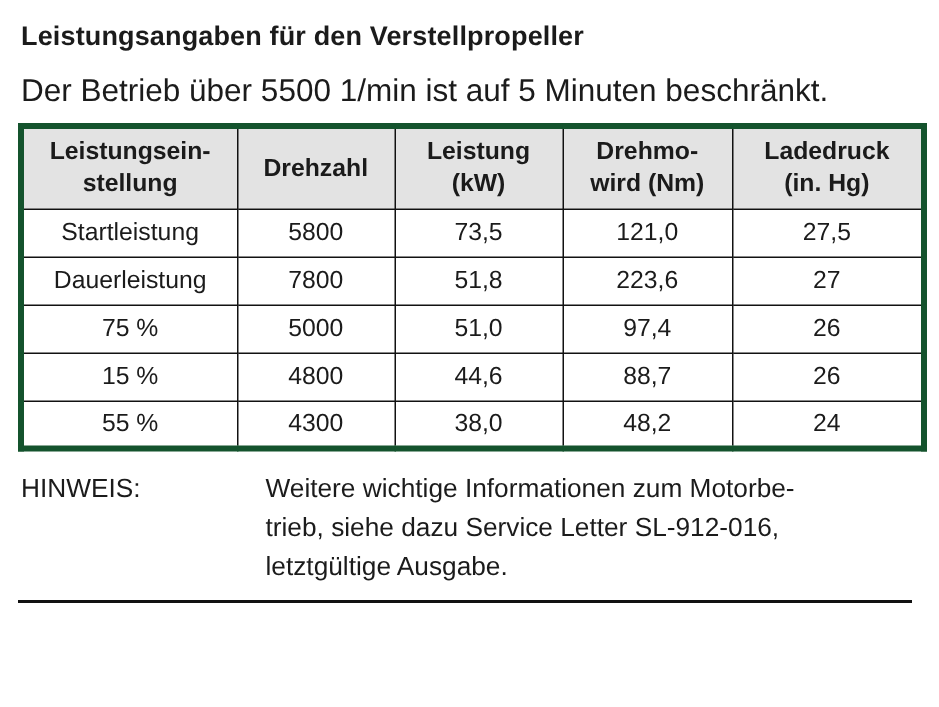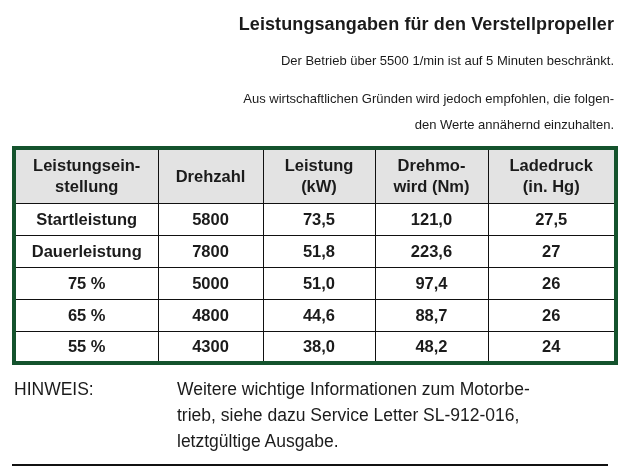--- a/index.html
+++ b/index.html
@@ -17,28 +17,26 @@
   }
   .doc {
     padding: 0 12px;
   }
   .doc-title {
     margin: 13px 0 0 2px;
     font-size: 18px;
     line-height: 22px;
     font-weight: bold;
     letter-spacing: 0.1px;
-    text-align: right;
   }
   .para {
     margin: 12px 0 0 2px;
-    font-size: 13px;
+    font-size: 21px;
     line-height: 26px;
     white-space: pre-line;
-    text-align: right;
   }
   .para-1 { margin-top: 13px; }
   .perf-table {
     margin-top: 8px;
     border-collapse: collapse;
     border: 4px solid #14532d;
     width: 602px;
     table-layout: fixed;
   }
   .perf-table th, .perf-table td {
@@ -50,21 +48,21 @@
   }
   .perf-table th {
     background: #e3e3e3;
     font-weight: bold;
     height: 55px;
     line-height: 21px;
     white-space: pre-line;
   }
   .perf-table td {
     height: 32px;
-    font-weight: bold;
+    font-weight: normal;
   }
   .note-row {
     display: flex;
     margin: 11px 0 0 2px;
     font-size: 17.5px;
     line-height: 26px;
   }
   .note-label {
     width: 163px;
     flex: 0 0 163px;
@@ -82,22 +80,20 @@
 </style>
 </head>
 <body>
 
 <div class="doc">
 
   <h1 class="doc-title">Leistungsangaben für den Verstellpropeller</h1>
 
   <p class="para para-1">Der Betrieb über 5500 1/min ist auf 5 Minuten beschränkt.</p>
 
-  <p class="para">Aus wirtschaftlichen Gründen wird jedoch empfohlen, die folgen-
-den Werte annähernd einzuhalten.</p>
 
   <table class="perf-table">
     <colgroup>
       <col style="width:144px">
       <col style="width:105px">
       <col style="width:112px">
       <col style="width:113px">
       <col style="width:128px">
     </colgroup>
     <thead>
@@ -129,21 +125,21 @@
         <td>27</td>
       </tr>
       <tr>
         <td>75 %</td>
         <td>5000</td>
         <td>51,0</td>
         <td>97,4</td>
         <td>26</td>
       </tr>
       <tr>
-        <td>65 %</td>
+        <td>15 %</td>
         <td>4800</td>
         <td>44,6</td>
         <td>88,7</td>
         <td>26</td>
       </tr>
       <tr>
         <td>55 %</td>
         <td>4300</td>
         <td>38,0</td>
         <td>48,2</td>

